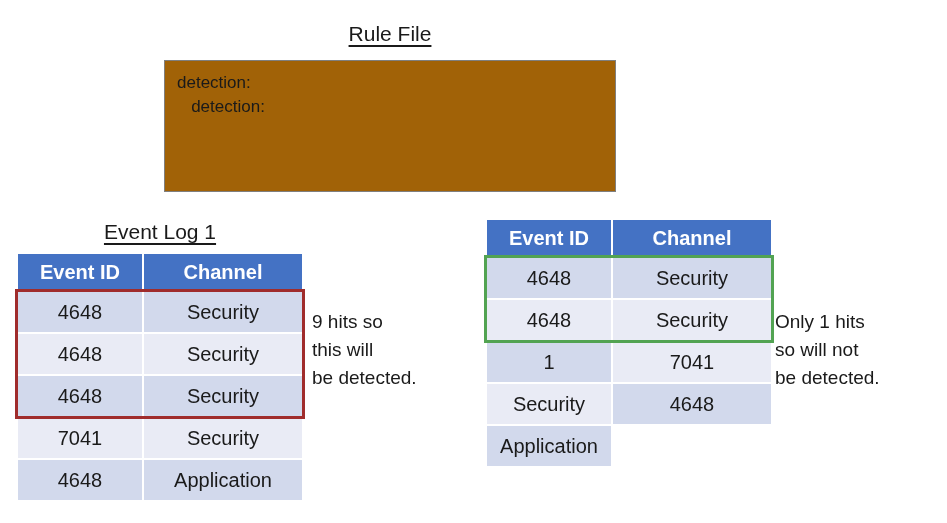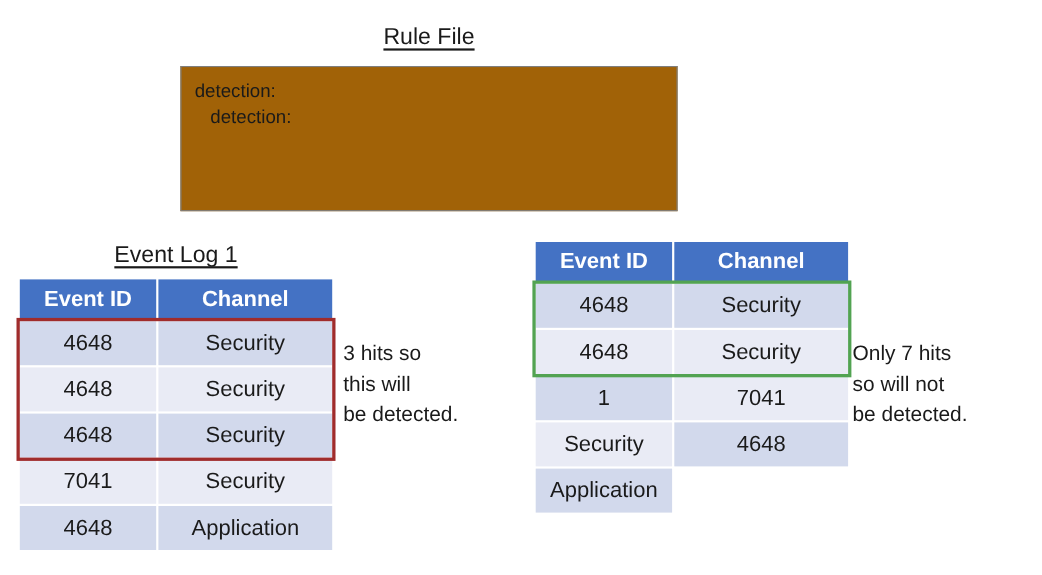--- a/index.html
+++ b/index.html
@@ -130,21 +130,21 @@
     <div class="td row-even">7041</div>
     <div class="td row-even">Security</div>
 
     <div class="td row-odd">4648</div>
     <div class="td row-odd">Application</div>
 
     <div class="highlight red"></div>
   </div>
 </div>
 
-<div class="annotation first">3 hits so
+<div class="annotation first">9 hits so
 this will
 be detected.</div>
 
 <div class="log-section second">
   <div class="log-table">
     <div class="th">Event ID</div>
     <div class="th">Channel</div>
 
     <div class="td row-odd">4648</div>
     <div class="td row-odd">Security</div>
@@ -157,15 +157,15 @@
     <div class="td row-even">7041</div>
     <div class="td row-even">Security</div>
 
     <div class="td row-odd">4648</div>
     <div class="td row-odd">Application</div>
 
     <div class="highlight green"></div>
   </div>
 </div>
 
-<div class="annotation second">Only 7 hits
+<div class="annotation second">Only 1 hits
 so will not
 be detected.</div>
 
 </body></html>

